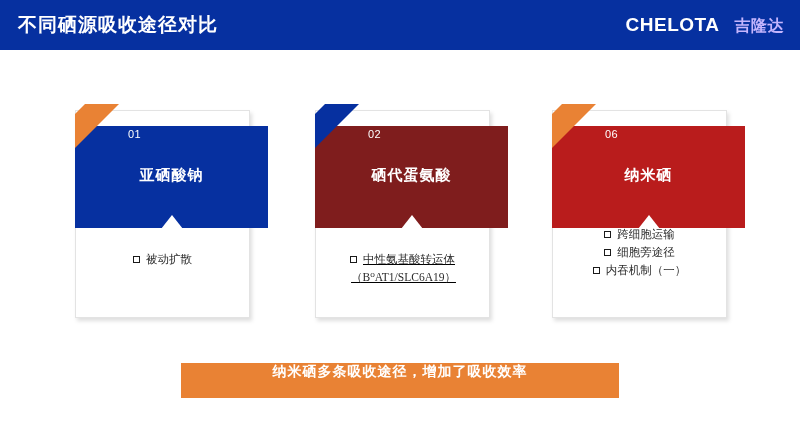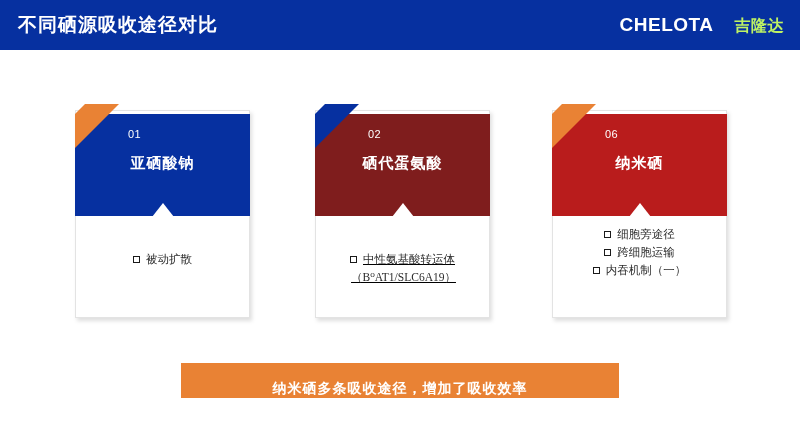--- a/index.html
+++ b/index.html
@@ -27,51 +27,50 @@
   .topbar-title {
     color: #ffffff;
     font-size: 19px;
     font-weight: bold;
     letter-spacing: 1px;
     margin-left: 18px;
     white-space: nowrap;
   }
   .brand {
     margin-right: 16px;
-    display: flex; align-items: baseline; gap: 5px;
+    display: flex; align-items: baseline; gap: 15px;
     white-space: nowrap;
     text-align: right;
   }
   .brand-latin {
     color: #ffffff; font-size: 19px; font-weight: bold;
     letter-spacing: 0.5px;
   }
   .brand-cn {
-    color: #bef264; font-size: 16px; font-weight: bold;
+    color: #c4b5fd; font-size: 16px; font-weight: bold;
     letter-spacing: 0.5px;
-    margin-left: 16px;
   }
 
   
   .card {
     position: absolute;
     width: 175px;
   }
   .card-body {
     position: absolute;
     left: 0; top: 0;
     width: 175px;
     background: #ffffff;
     border: 1px solid #e3e3e3;
     box-shadow: 2px 3px 4px rgba(0,0,0,0.13);
   }
   .card-header {
     position: absolute;
-    left: 0; top: 4px;
-    width: 175px; height: 102px;
+    left: 0; top: 16px;
+    width: 193px; height: 102px;
     display: flex;
     align-items: center;
     justify-content: center;
     overflow: hidden;
   }
   .card-header .hdr-title {
     color: #ffffff;
     font-size: 15px;
     font-weight: bold;
     letter-spacing: 1px;
@@ -137,21 +136,21 @@
   }
   .bullet-line.cont { padding-left: 2px; }
 
   
   .banner {
     position: absolute;
     left: 181px; top: 363px;
     width: 438px; height: 35px;
     background: #e98234;
     display: flex;
-    align-items: flex-end;
+    align-items: flex-start;
     justify-content: center;
   }
   .banner-text {
     color: #ffffff;
     font-size: 14px;
     font-weight: bold;
     letter-spacing: 1px;
     white-space: nowrap;
   }
 </style>
@@ -218,22 +217,22 @@
     </div>
 
     <div class="ribbon">
       <svg width="72" height="72" viewBox="0 0 72 72" aria-hidden="true">
         <polygon points="24,0 58,0 14,44 14,10" fill="#e98234"></polygon>
       </svg>
       <span class="num">06</span>
     </div>
 
     <div class="bullets" id="bullets-2" style="top:115px;">
+        <span class="bullet-line"><span class="sq"></span><span>跨细胞运输</span></span>
         <span class="bullet-line"><span class="sq"></span><span>细胞旁途径</span></span>
-        <span class="bullet-line"><span class="sq"></span><span>跨细胞运输</span></span>
         <span class="bullet-line"><span class="sq"></span><span>内吞机制（一）</span></span>
       </div>
   </div>
 
   <div class="banner" style="background: rgb(233, 130, 52);">
     <span class="banner-text">纳米硒多条吸收途径，增加了吸收效率</span>
   </div>
 
 </div>
 

